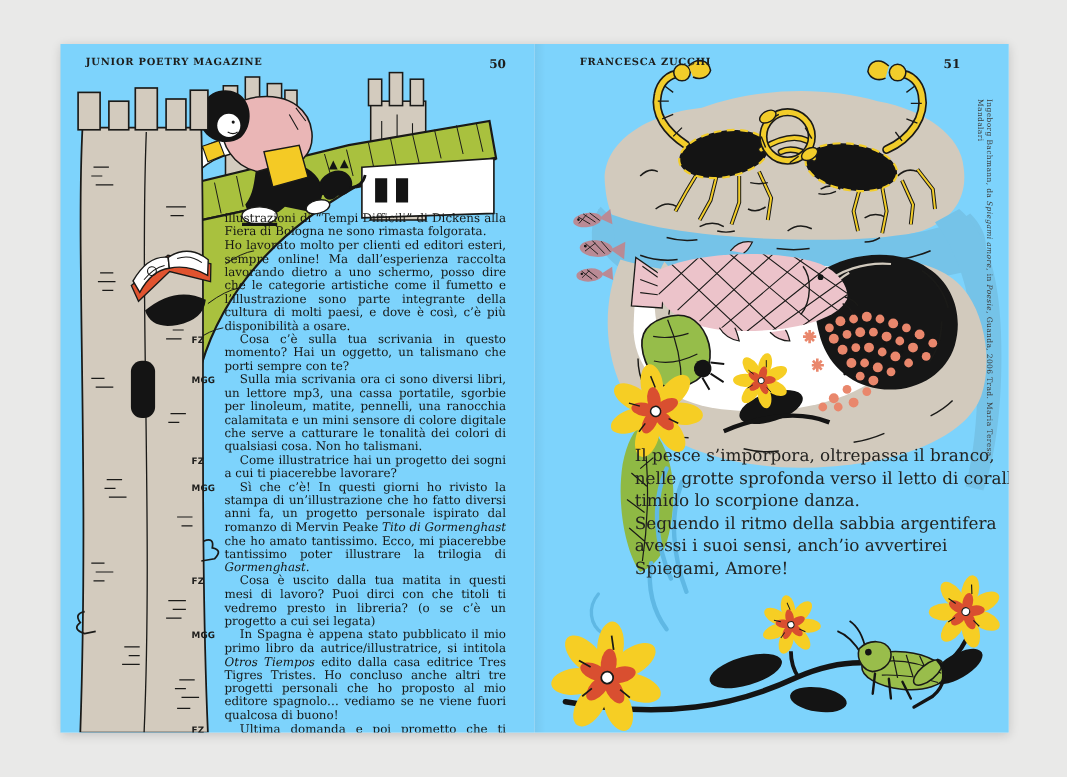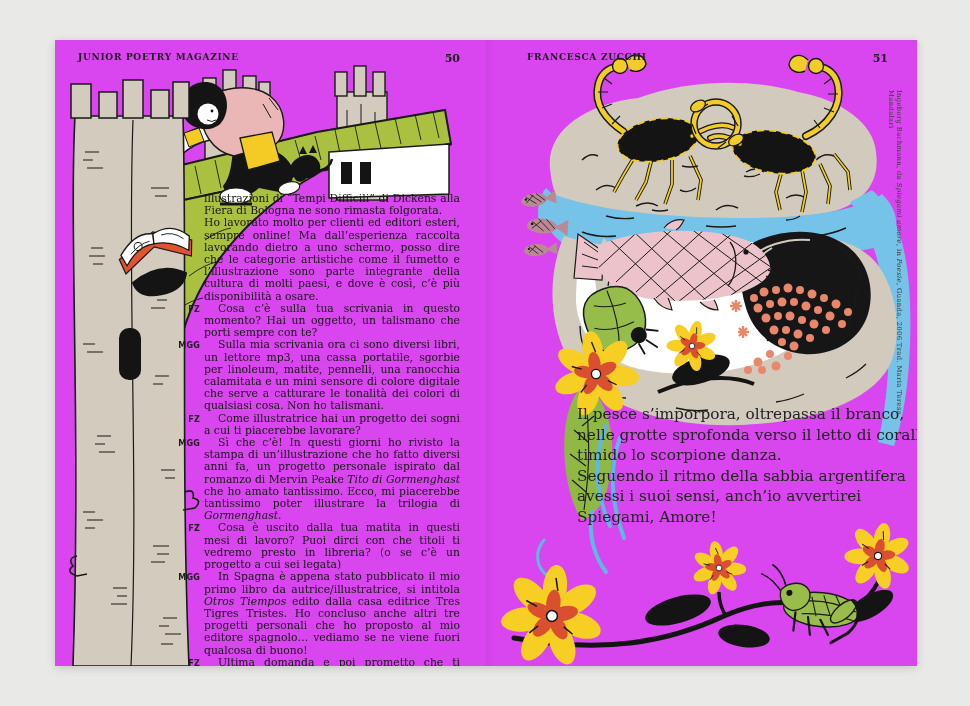--- a/index.html
+++ b/index.html
@@ -4,38 +4,38 @@
 <style>
   html,body{margin:0;padding:0;}
   body{
     width:970px;height:706px;position:relative;
     background:#e9e9e8;
     font-family:"DejaVu Serif", serif;
     overflow:hidden;
   }
   .spread{position:absolute;left:55px;top:40px;width:862px;height:626px;
     box-shadow:0 2px 9px rgba(0,0,0,.16);display:flex;}
-  .page{width:431px;height:626px;background:#d946ef;position:relative;overflow:hidden;}
+  .page{width:431px;height:626px;background:#7dd3fc;position:relative;overflow:hidden;}
   .page-right::before{content:"";position:absolute;left:0;top:0;bottom:0;width:10px;
     background:linear-gradient(90deg,rgba(0,0,0,.05),rgba(0,0,0,0));z-index:5;pointer-events:none;}
   .runhead{position:absolute;top:12px;font-weight:bold;font-size:9px;letter-spacing:.7px;color:#1d1d1b;z-index:6;}
   .pagenum{position:absolute;top:12px;font-weight:bold;font-size:11px;color:#1d1d1b;z-index:6;}
   .page-left .runhead{left:23px;}
   .page-left .pagenum{right:26px;}
   .page-right .runhead{left:41px;}
-  .page-right .pagenum{right:29px;}
+  .page-right .pagenum{right:44px;}
 
   .illus{position:absolute;left:0;top:0;z-index:1;}
 
   
   .interview{position:absolute;left:149px;top:153px;width:256px;z-index:4;
     font-size:10.8px;line-height:12.2px;color:#161614;text-align:justify;}
   .interview p{margin:0;position:relative;}
   .interview p.sp{text-indent:14px;}
-  .speaker{position:absolute;left:-30px;top:1px;width:26px;text-align:right;
+  .speaker{position:absolute;left:-30px;top:1px;width:26px;text-align:left;
     font-family:"DejaVu Sans", sans-serif;font-weight:bold;font-size:8px;
     letter-spacing:.2px;text-indent:0;color:#1d1d1b;}
   .em{font-style:italic;}
 
   
   .poem{position:absolute;left:91px;top:364px;width:280px;z-index:4;
     font-size:15.3px;line-height:20.6px;color:#232321;}
   .poem div{white-space:nowrap;}
   .poem .closing{}
 

